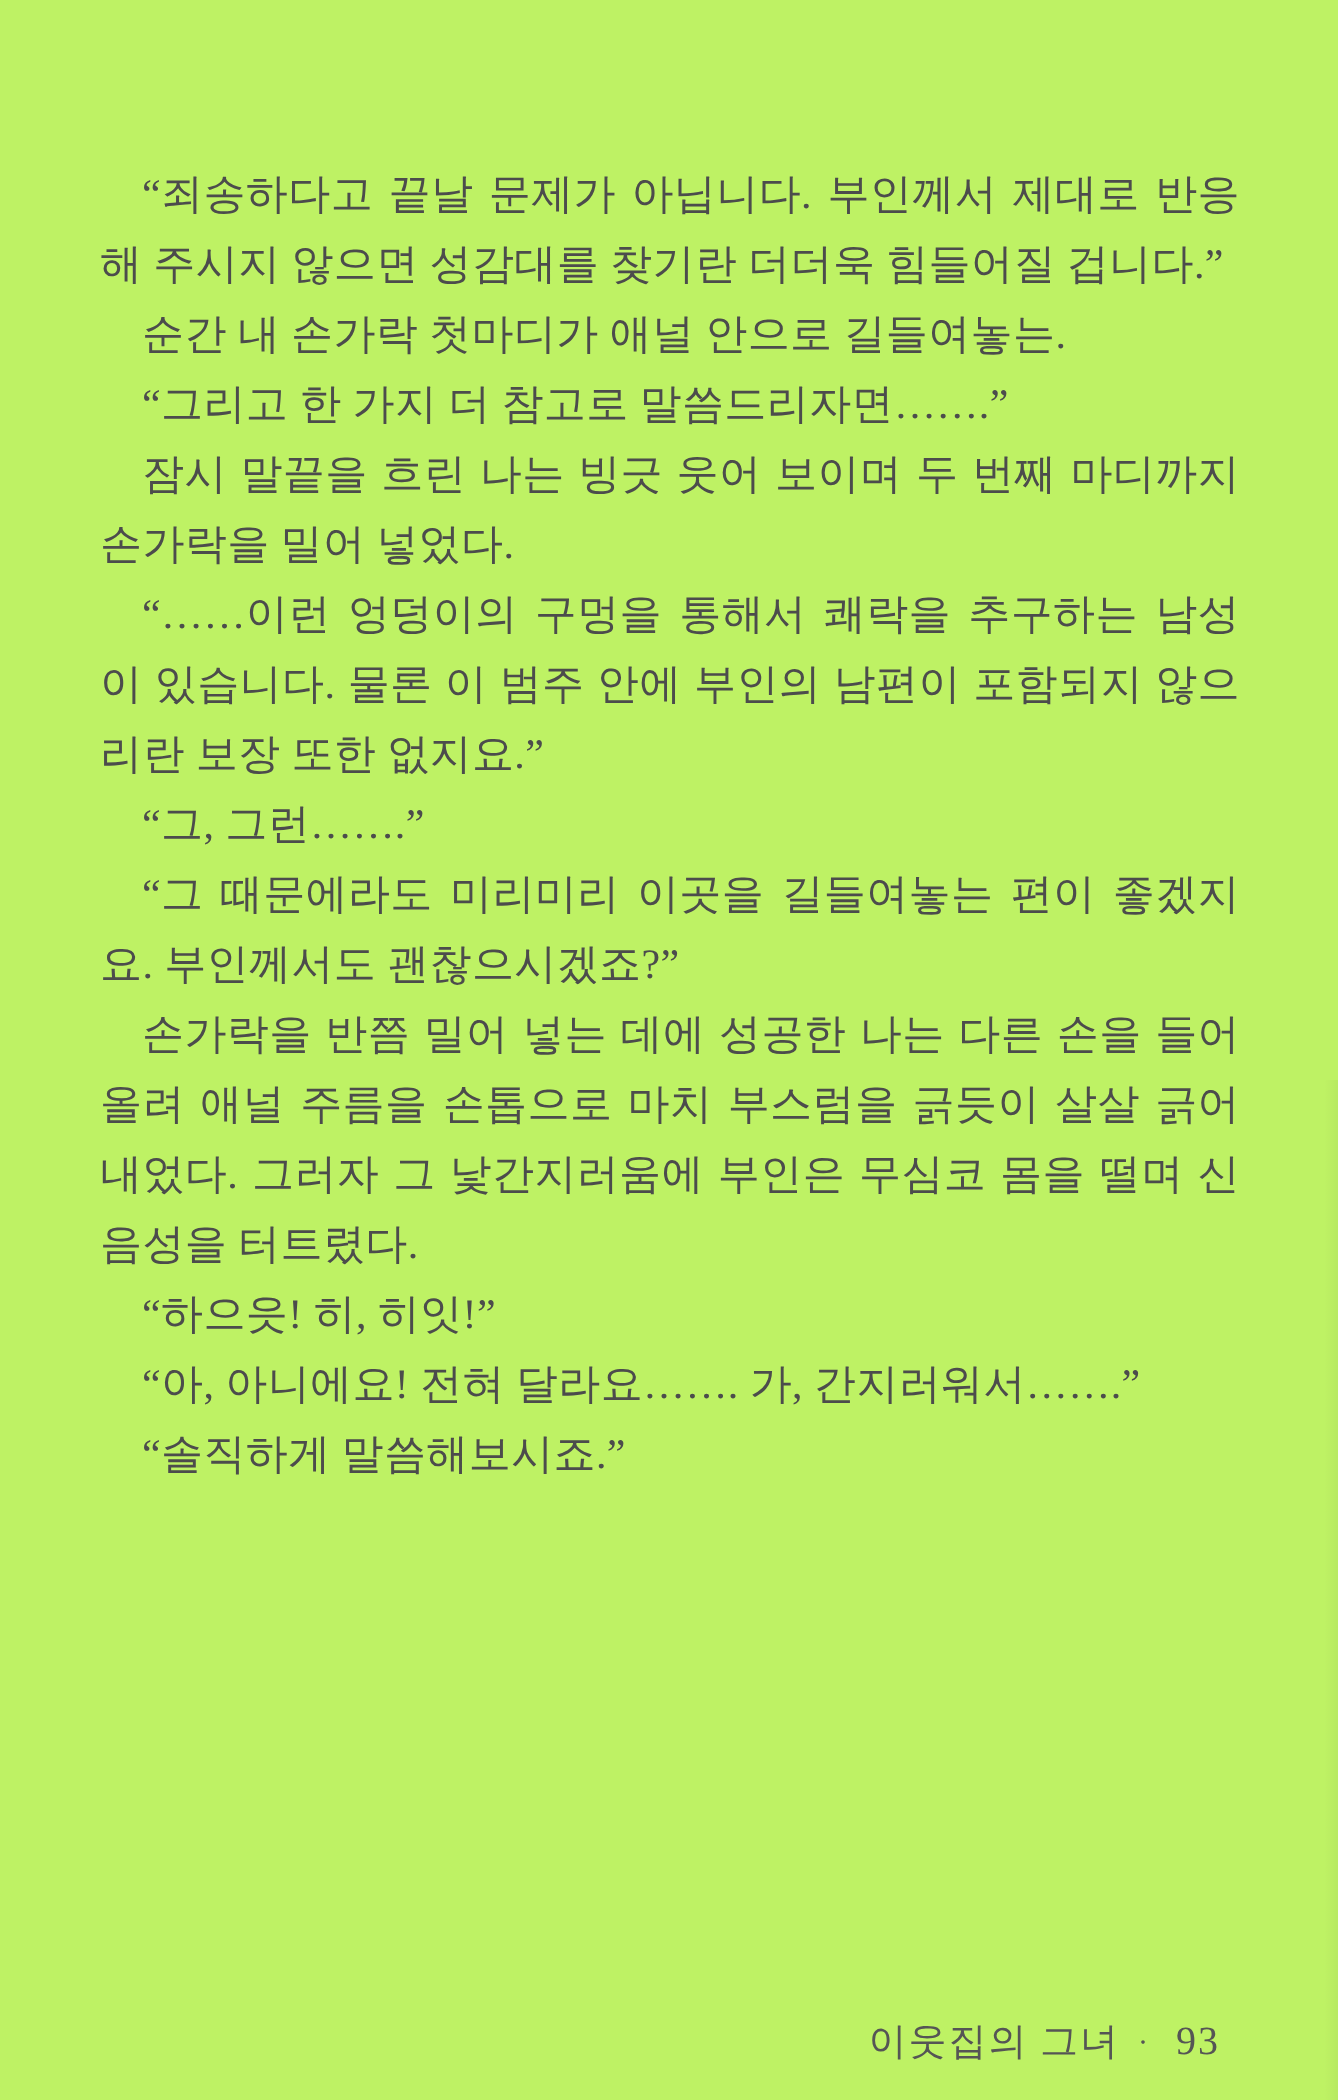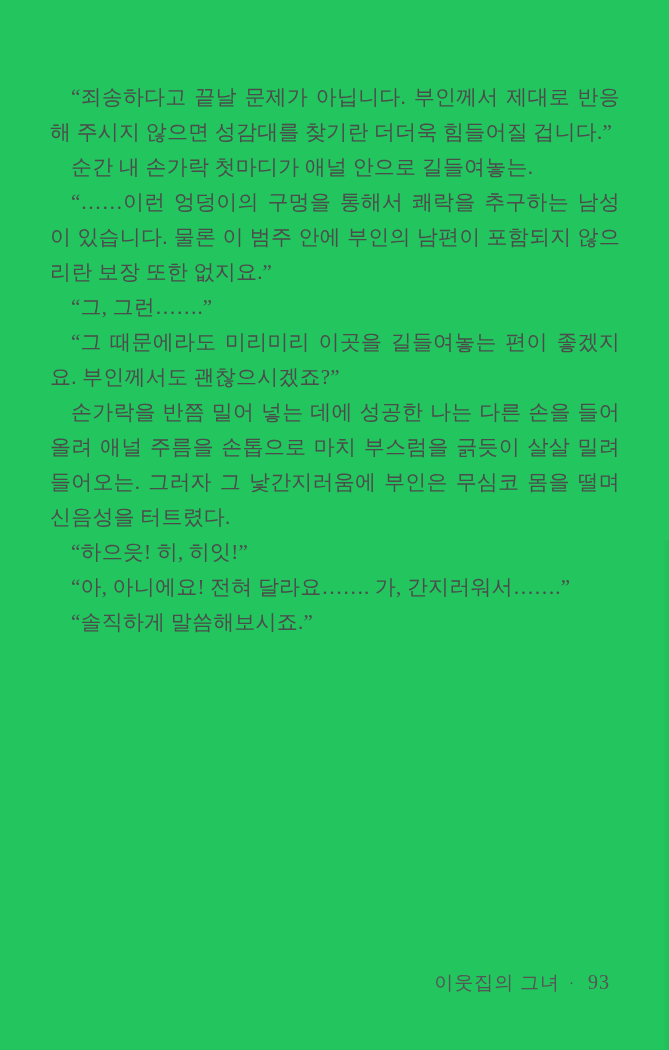--- a/index.html
+++ b/index.html
@@ -10,21 +10,21 @@
     width: 669px;
     height: 1050px;
     background: #fdfdfc;
     position: relative;
     overflow: hidden;
     font-family: "Liberation Serif", "DejaVu Serif", serif;
   }
   .page {
     position: absolute;
     inset: 0;
-    background: #22c55e;
+    background: #bef264;
   }
   
   .scan-edge {
     position: absolute;
     right: 0;
     top: 540px;
     bottom: 0;
     width: 7px;
     background: linear-gradient(to right, rgba(0,0,0,0), rgba(0,0,0,0.035));
     pointer-events: none;
@@ -41,21 +41,21 @@
     letter-spacing: 0.2px;
   }
   .body-text p {
     margin: 0;
     text-indent: 21px;
     word-break: normal;
     line-break: normal;
   }
   .footer {
     position: absolute;
-    top: 970px;
+    top: 1008px;
     left: 50px;
     width: 560px;
     text-align: right;
     color: #555555;
     font-size: 19px;
     letter-spacing: 1px;
     white-space: nowrap;
   }
   .footer .sep {
     display: inline-block;
@@ -70,24 +70,26 @@
   }
 </style>
 </head>
 <body>
 
 <div class="page">
 
   <div class="body-text">
     <p>“죄송하다고 끝날 문제가 아닙니다. 부인께서 제대로 반응해 주시지 않으면 성감대를 찾기란 더더욱 힘들어질 겁니다.”</p>
     <p>순간 내 손가락 첫마디가 애널 안으로 길들여놓는.</p>
+    <p>“그리고 한 가지 더 참고로 말씀드리자면…….”</p>
+    <p>잠시 말끝을 흐린 나는 빙긋 웃어 보이며 두 번째 마디까지 손가락을 밀어 넣었다.</p>
     <p>“……이런 엉덩이의 구멍을 통해서 쾌락을 추구하는 남성이 있습니다. 물론 이 범주 안에 부인의 남편이 포함되지 않으리란 보장 또한 없지요.”</p>
     <p>“그, 그런…….”</p>
     <p>“그 때문에라도 미리미리 이곳을 길들여놓는 편이 좋겠지요. 부인께서도 괜찮으시겠죠?”</p>
-    <p>손가락을 반쯤 밀어 넣는 데에 성공한 나는 다른 손을 들어 올려 애널 주름을 손톱으로 마치 부스럼을 긁듯이 살살 밀려들어오는. 그러자 그 낯간지러움에 부인은 무심코 몸을 떨며 신음성을 터트렸다.</p>
+    <p>손가락을 반쯤 밀어 넣는 데에 성공한 나는 다른 손을 들어 올려 애널 주름을 손톱으로 마치 부스럼을 긁듯이 살살 긁어내었다. 그러자 그 낯간지러움에 부인은 무심코 몸을 떨며 신음성을 터트렸다.</p>
     <p>“하으읏! 히, 히잇!”</p>
     <p>“아, 아니에요! 전혀 달라요……. 가, 간지러워서…….”</p>
     <p>“솔직하게 말씀해보시죠.”</p>
   </div>
 
   <div class="footer">
     <span>이웃집의 그녀</span><span class="sep">·</span><span class="pageno">93</span>
   </div>
 
   <div class="scan-edge"></div>

